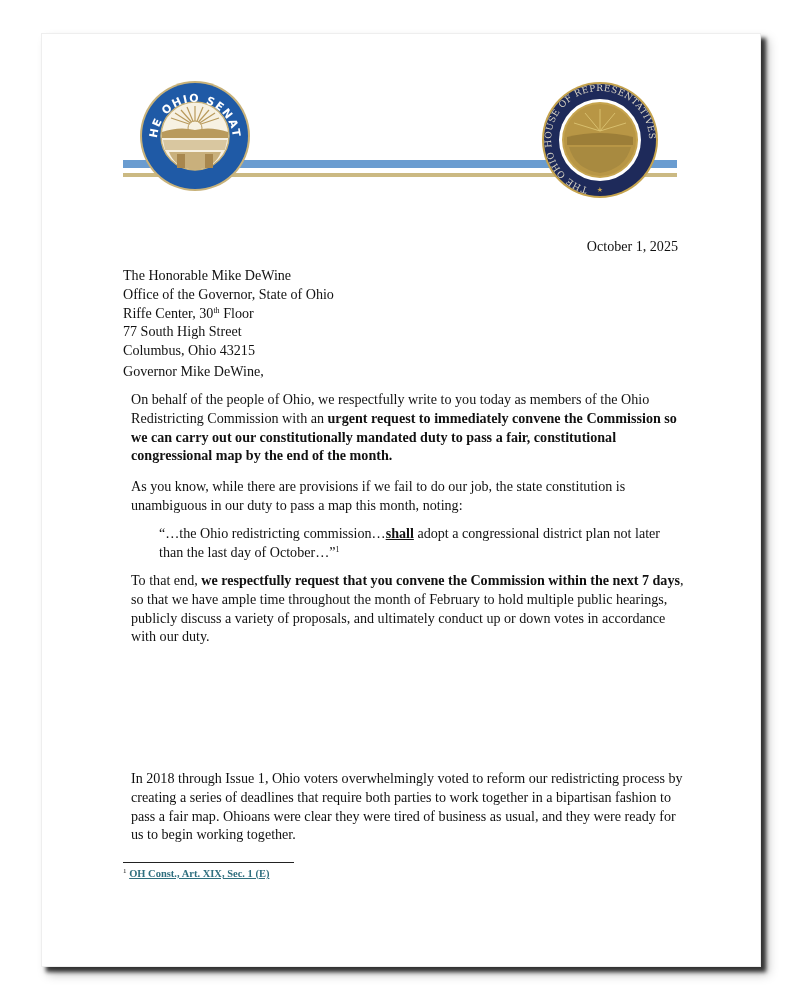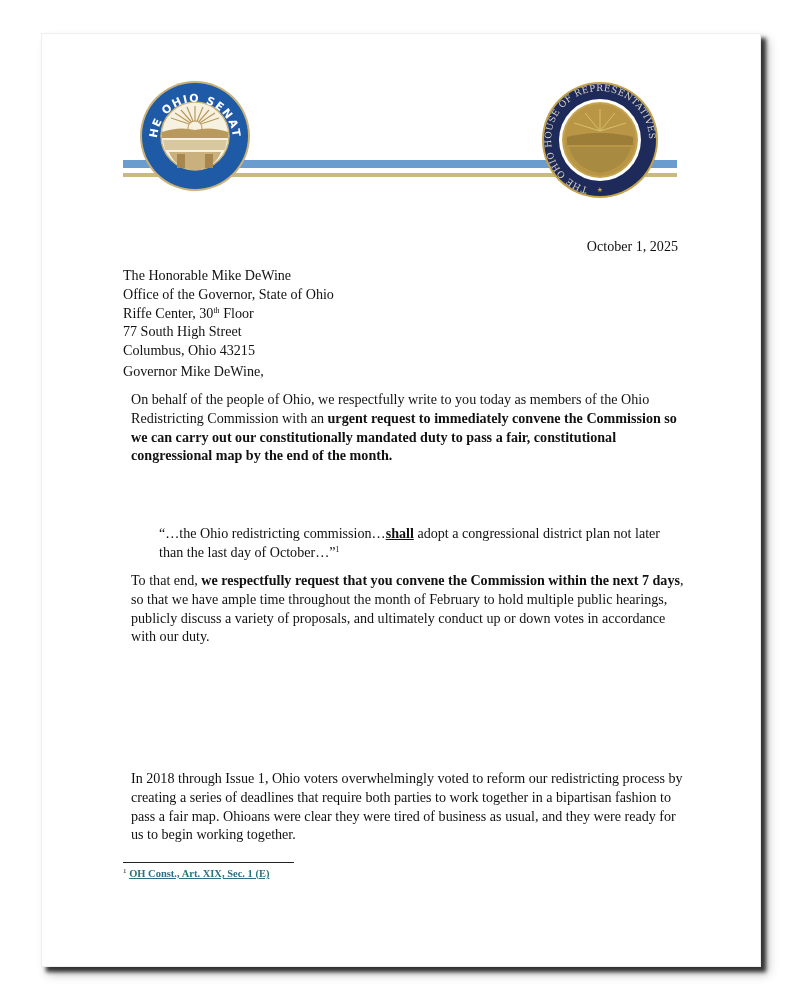--- a/index.html
+++ b/index.html
@@ -110,20 +110,21 @@
     <div>Office of the Governor, State of Ohio</div>
     <div><span>Riffe Center, 30</span><sup>th</sup><span> Floor</span></div>
     <div>77 South High Street</div>
     <div>Columbus, Ohio 43215</div>
   </div>
 
   <div class="text salutation">Governor Mike DeWine,</div>
 
   <div class="text para p1"><span>On behalf of the people of Ohio, we respectfully write to you today as members of the Ohio Redistricting Commission with an </span><b>urgent request to immediately convene the Commission so we can carry out our constitutionally mandated duty to pass a fair, constitutional congressional map by the end of the month.</b></div>
 
+  <div class="text para p2">As you know, while there are provisions if we fail to do our job, the state constitution is unambiguous in our duty to pass a map this month, noting:</div>
 
   <div class="text quote"><span>“…the Ohio redistricting commission…</span><span class="underline-bold">shall</span><span> adopt a congressional district plan not later than the last day of October…”</span><sup>1</sup></div>
 
   <div class="text para p3"><span>To that end, </span><b>we respectfully request that you convene the Commission within the next 7 days</b><span>, so that we have ample time throughout the month of February to hold multiple public hearings, publicly discuss a variety of proposals, and ultimately conduct up or down votes in accordance with our duty.</span></div>
 
 
 
   <div class="text para p6">In 2018 through Issue 1, Ohio voters overwhelmingly voted to reform our redistricting process by creating a series of deadlines that require both parties to work together in a bipartisan fashion to pass a fair map. Ohioans were clear they were tired of business as usual, and they were ready for us to begin working together.</div>
 
   <div class="fn-rule"></div>

